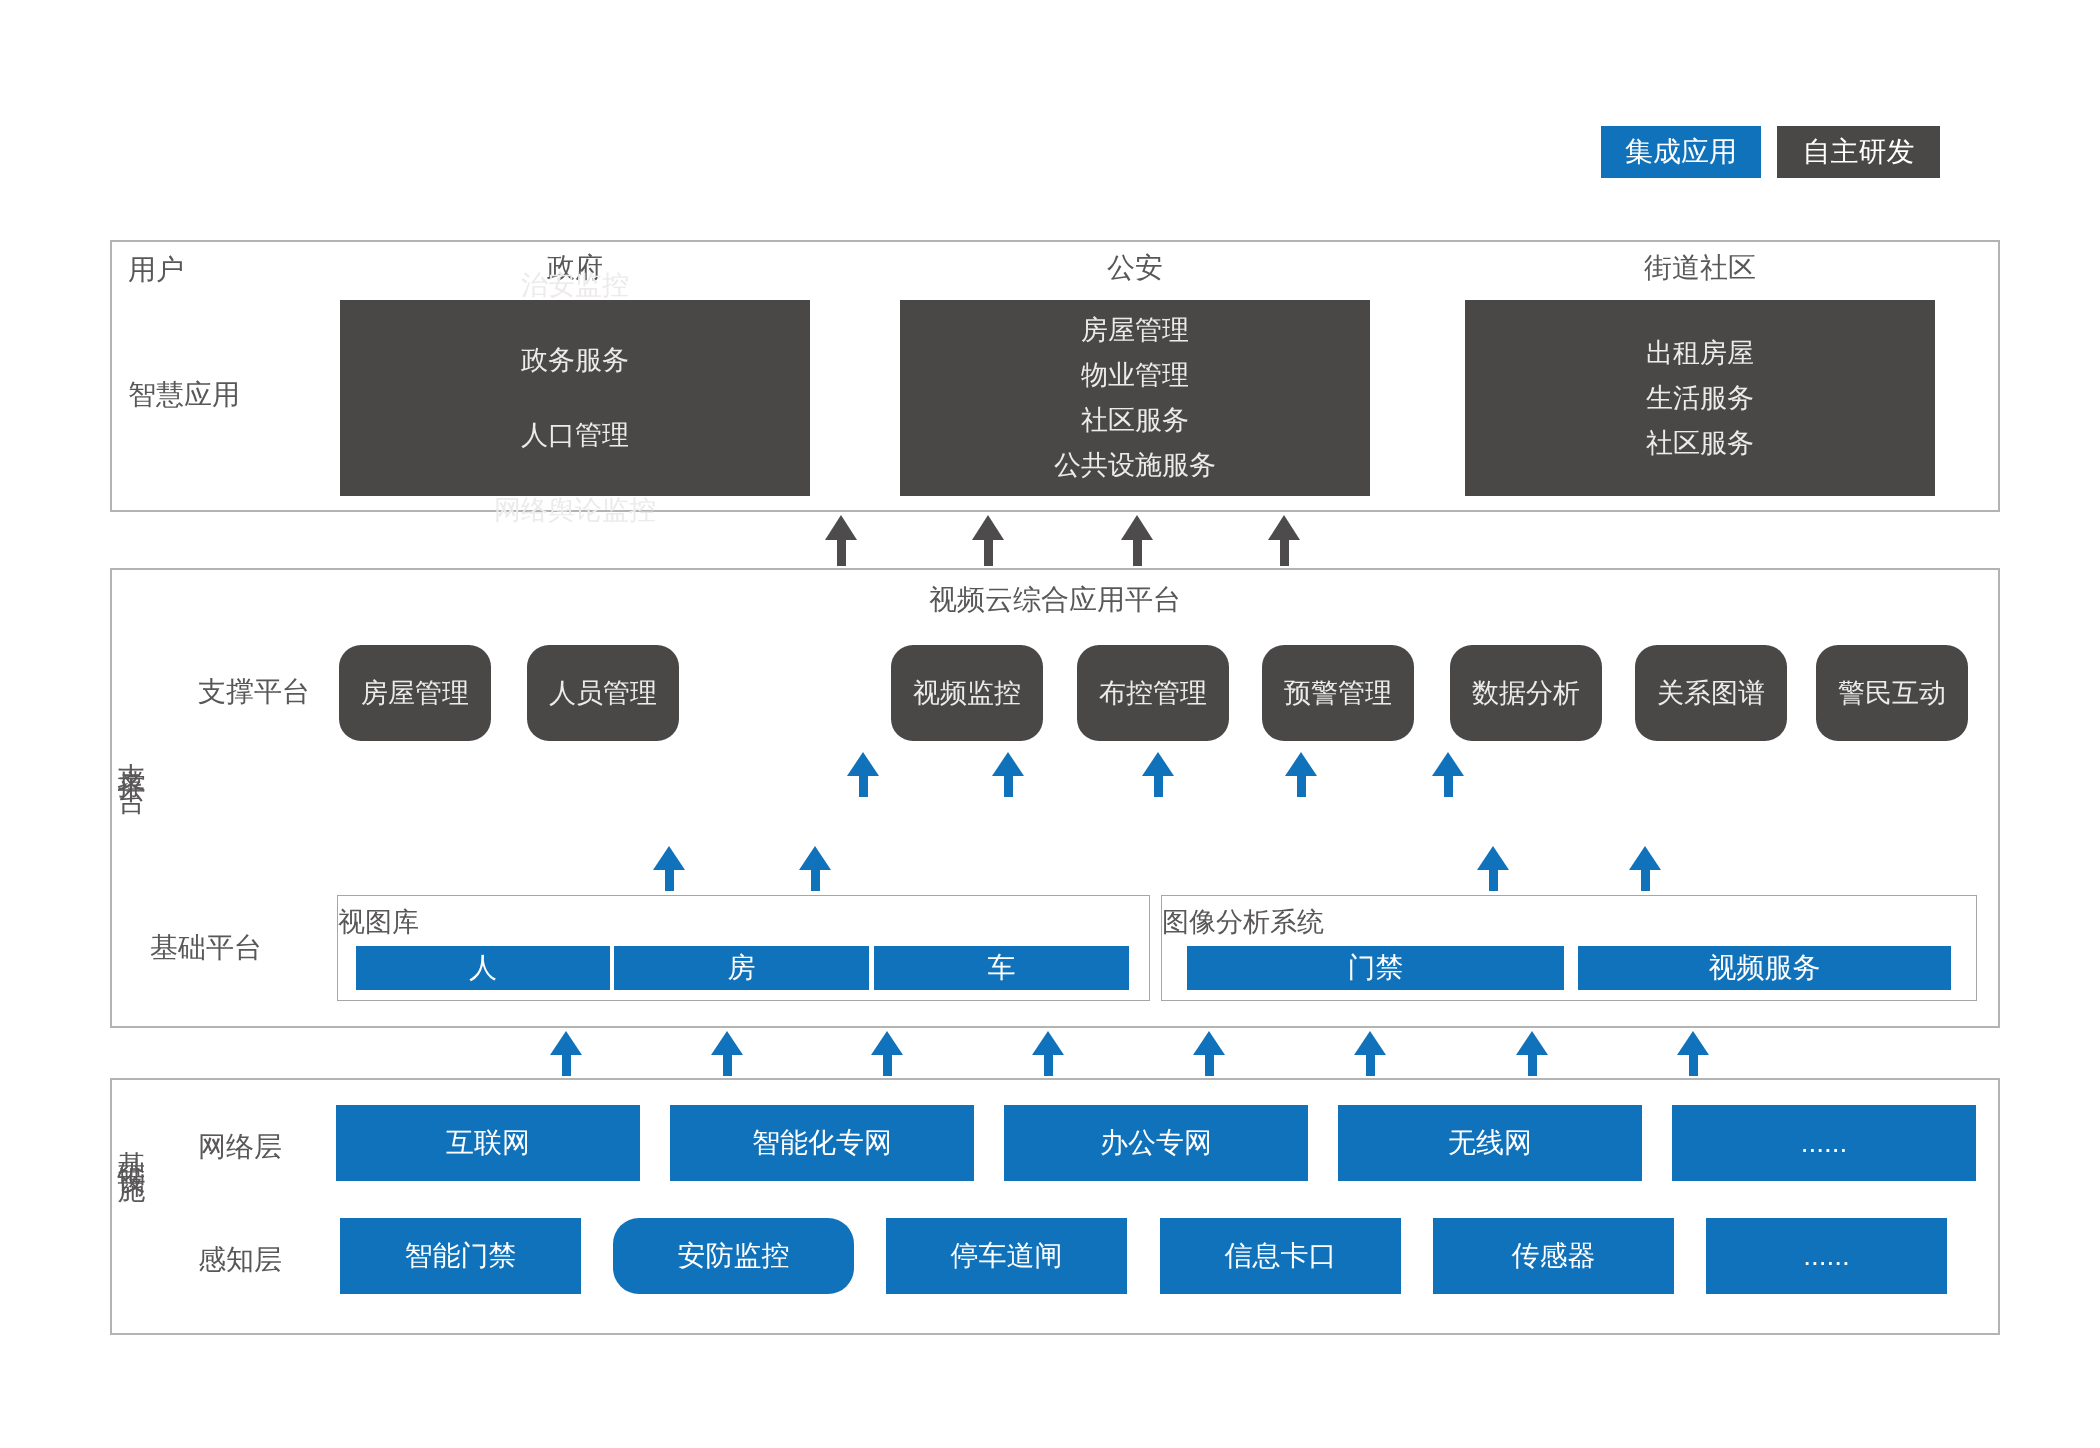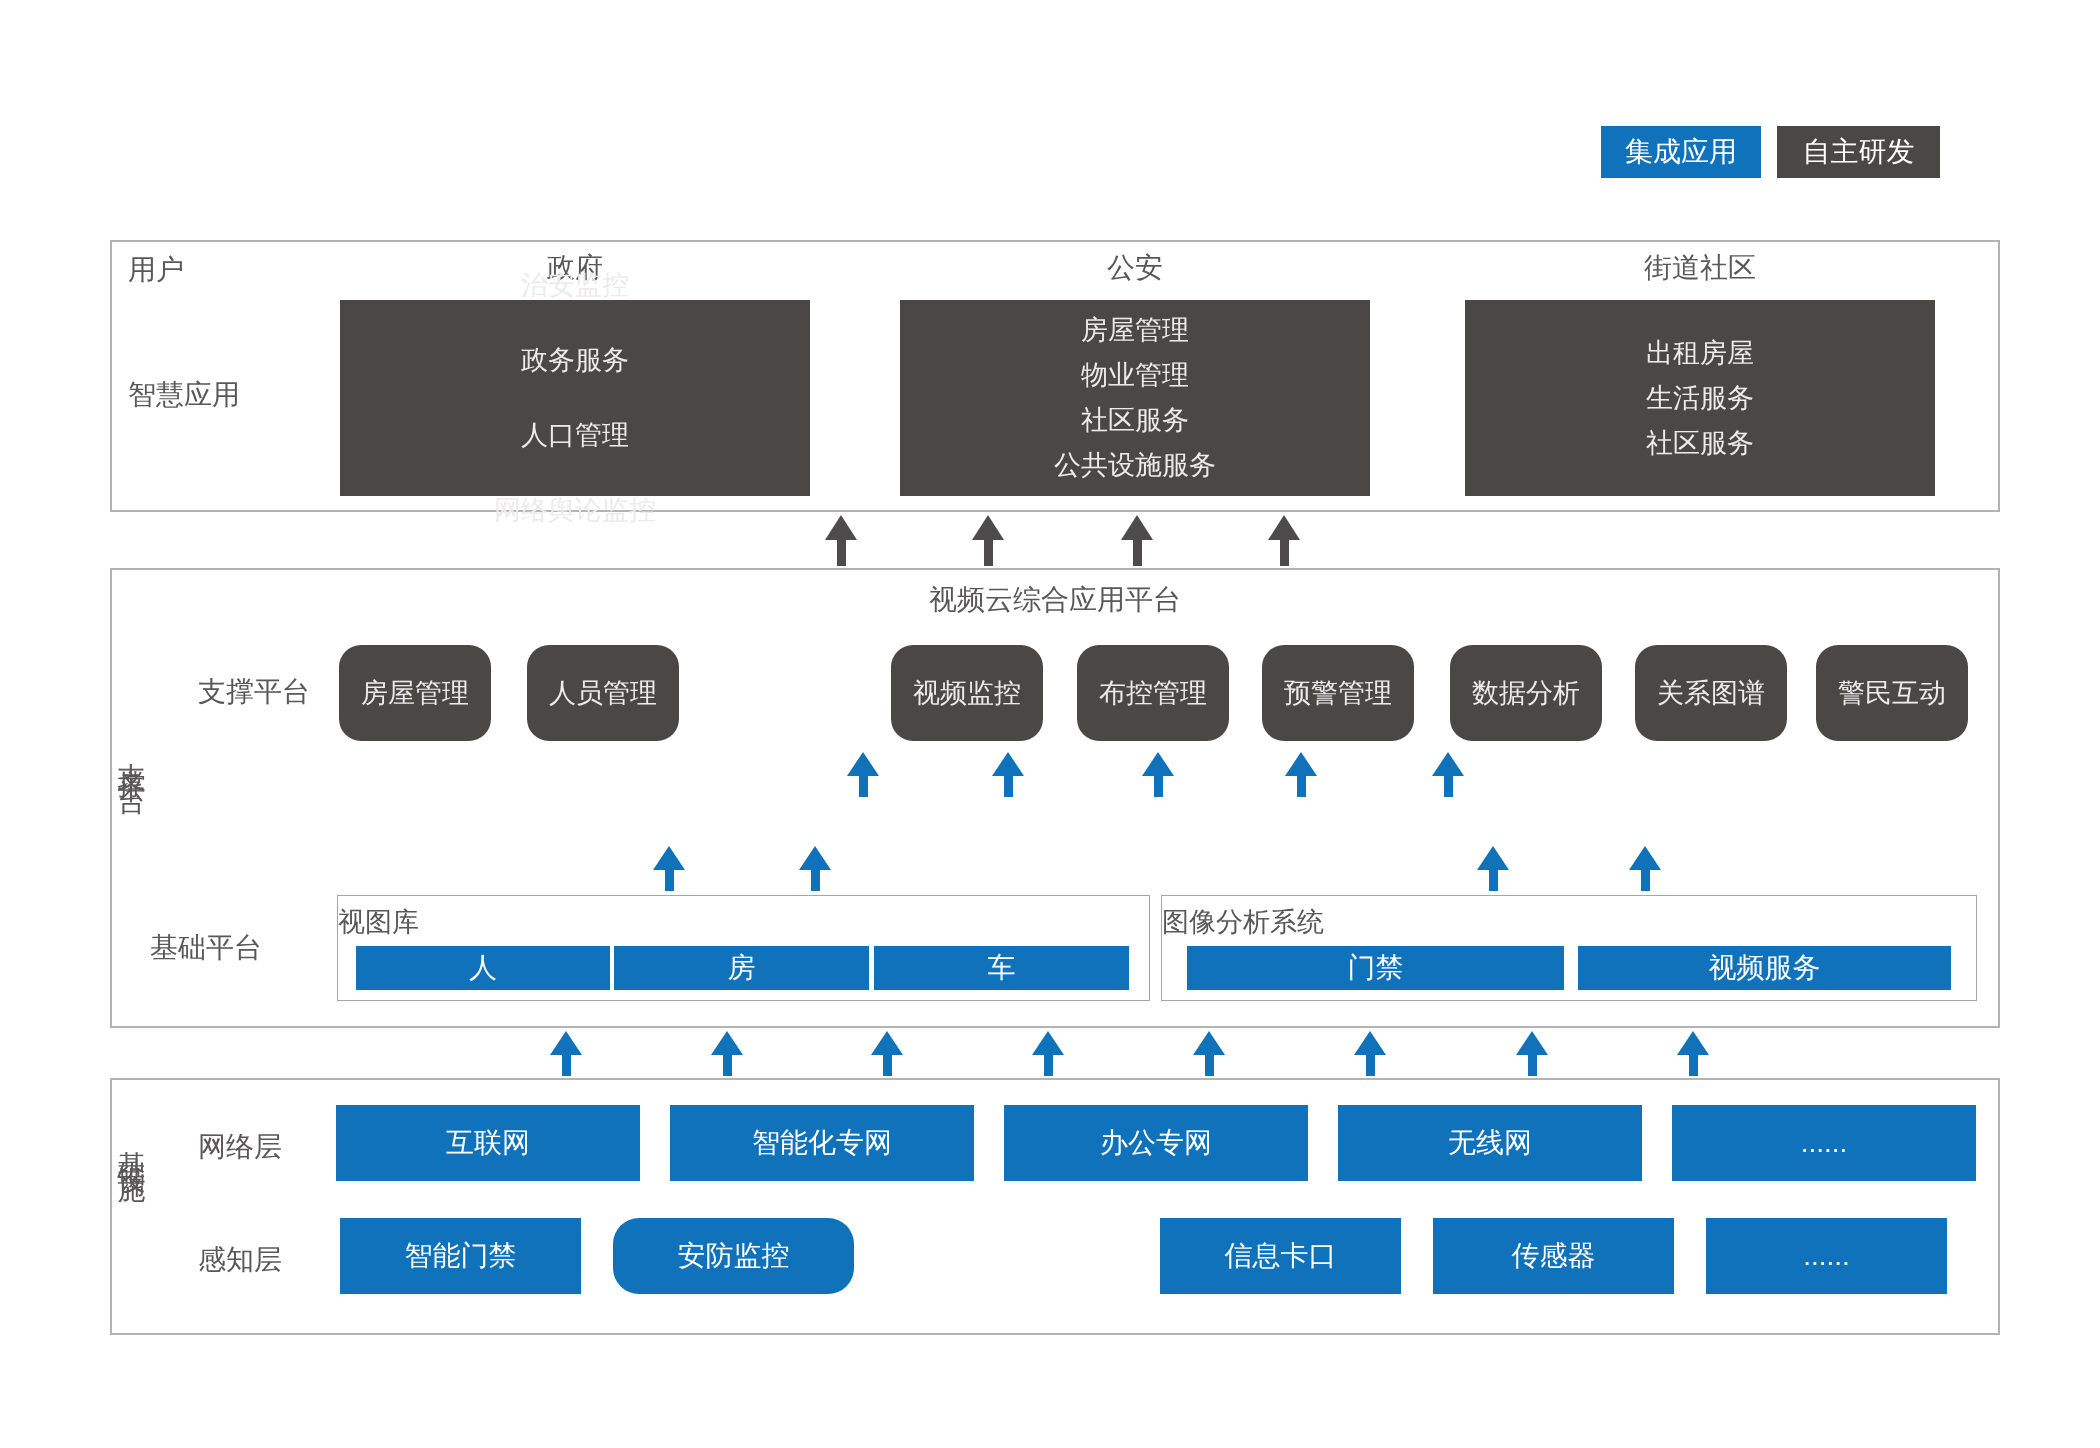--- a/index.html
+++ b/index.html
@@ -203,17 +203,18 @@
   <div class="net-box" style="left:336px;top:1105px;width:304px;">互联网</div>
   <div class="net-box" style="left:670px;top:1105px;width:304px;">智能化专网</div>
   <div class="net-box" style="left:1004px;top:1105px;width:304px;">办公专网</div>
   <div class="net-box" style="left:1338px;top:1105px;width:304px;">无线网</div>
   <div class="net-box" style="left:1672px;top:1105px;width:304px;">......</div>
 
   <div class="label" style="left:198px;top:1240px;height:40px;">感知层</div>
 
   <div class="net-box" style="left:340px;top:1218px;width:241px;">智能门禁</div>
   <div class="net-box" style="left:613px;top:1218px;width:241px;border-radius:26px;">安防监控</div>
+  <div class="net-box" style="left:886px;top:1218px;width:241px;">停车道闸</div>
   <div class="net-box" style="left:1160px;top:1218px;width:241px;">信息卡口</div>
   <div class="net-box" style="left:1433px;top:1218px;width:241px;">传感器</div>
   <div class="net-box" style="left:1706px;top:1218px;width:241px;">......</div>
 
 </div>
 
 </body></html>

